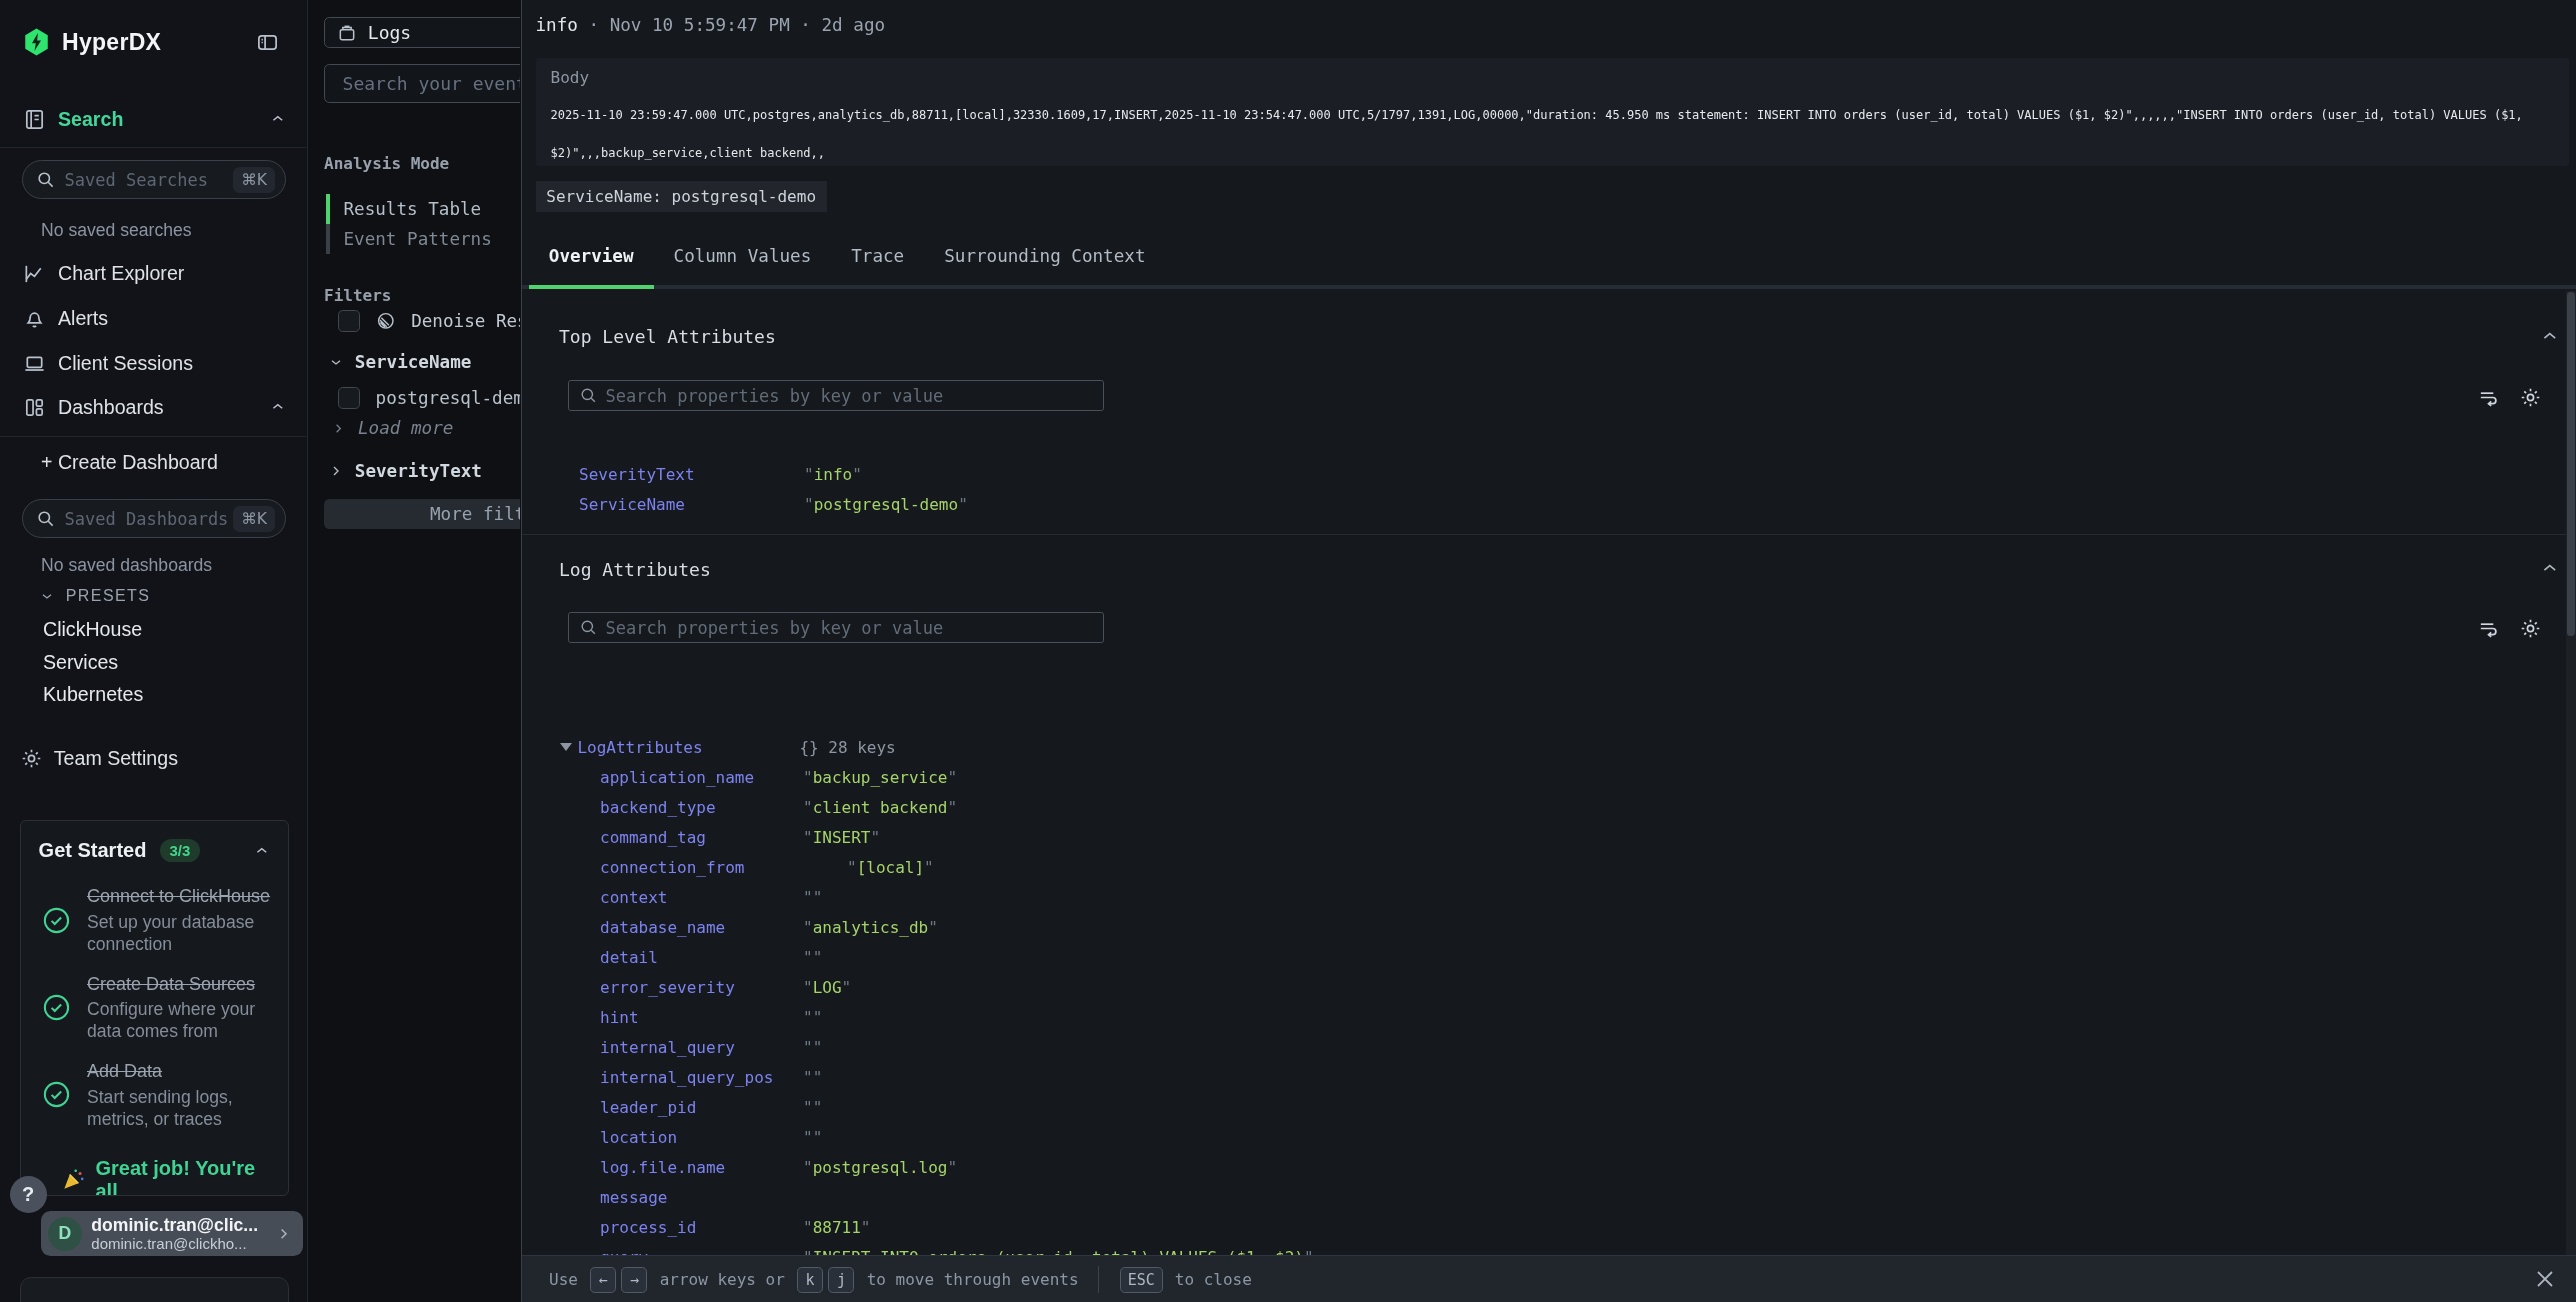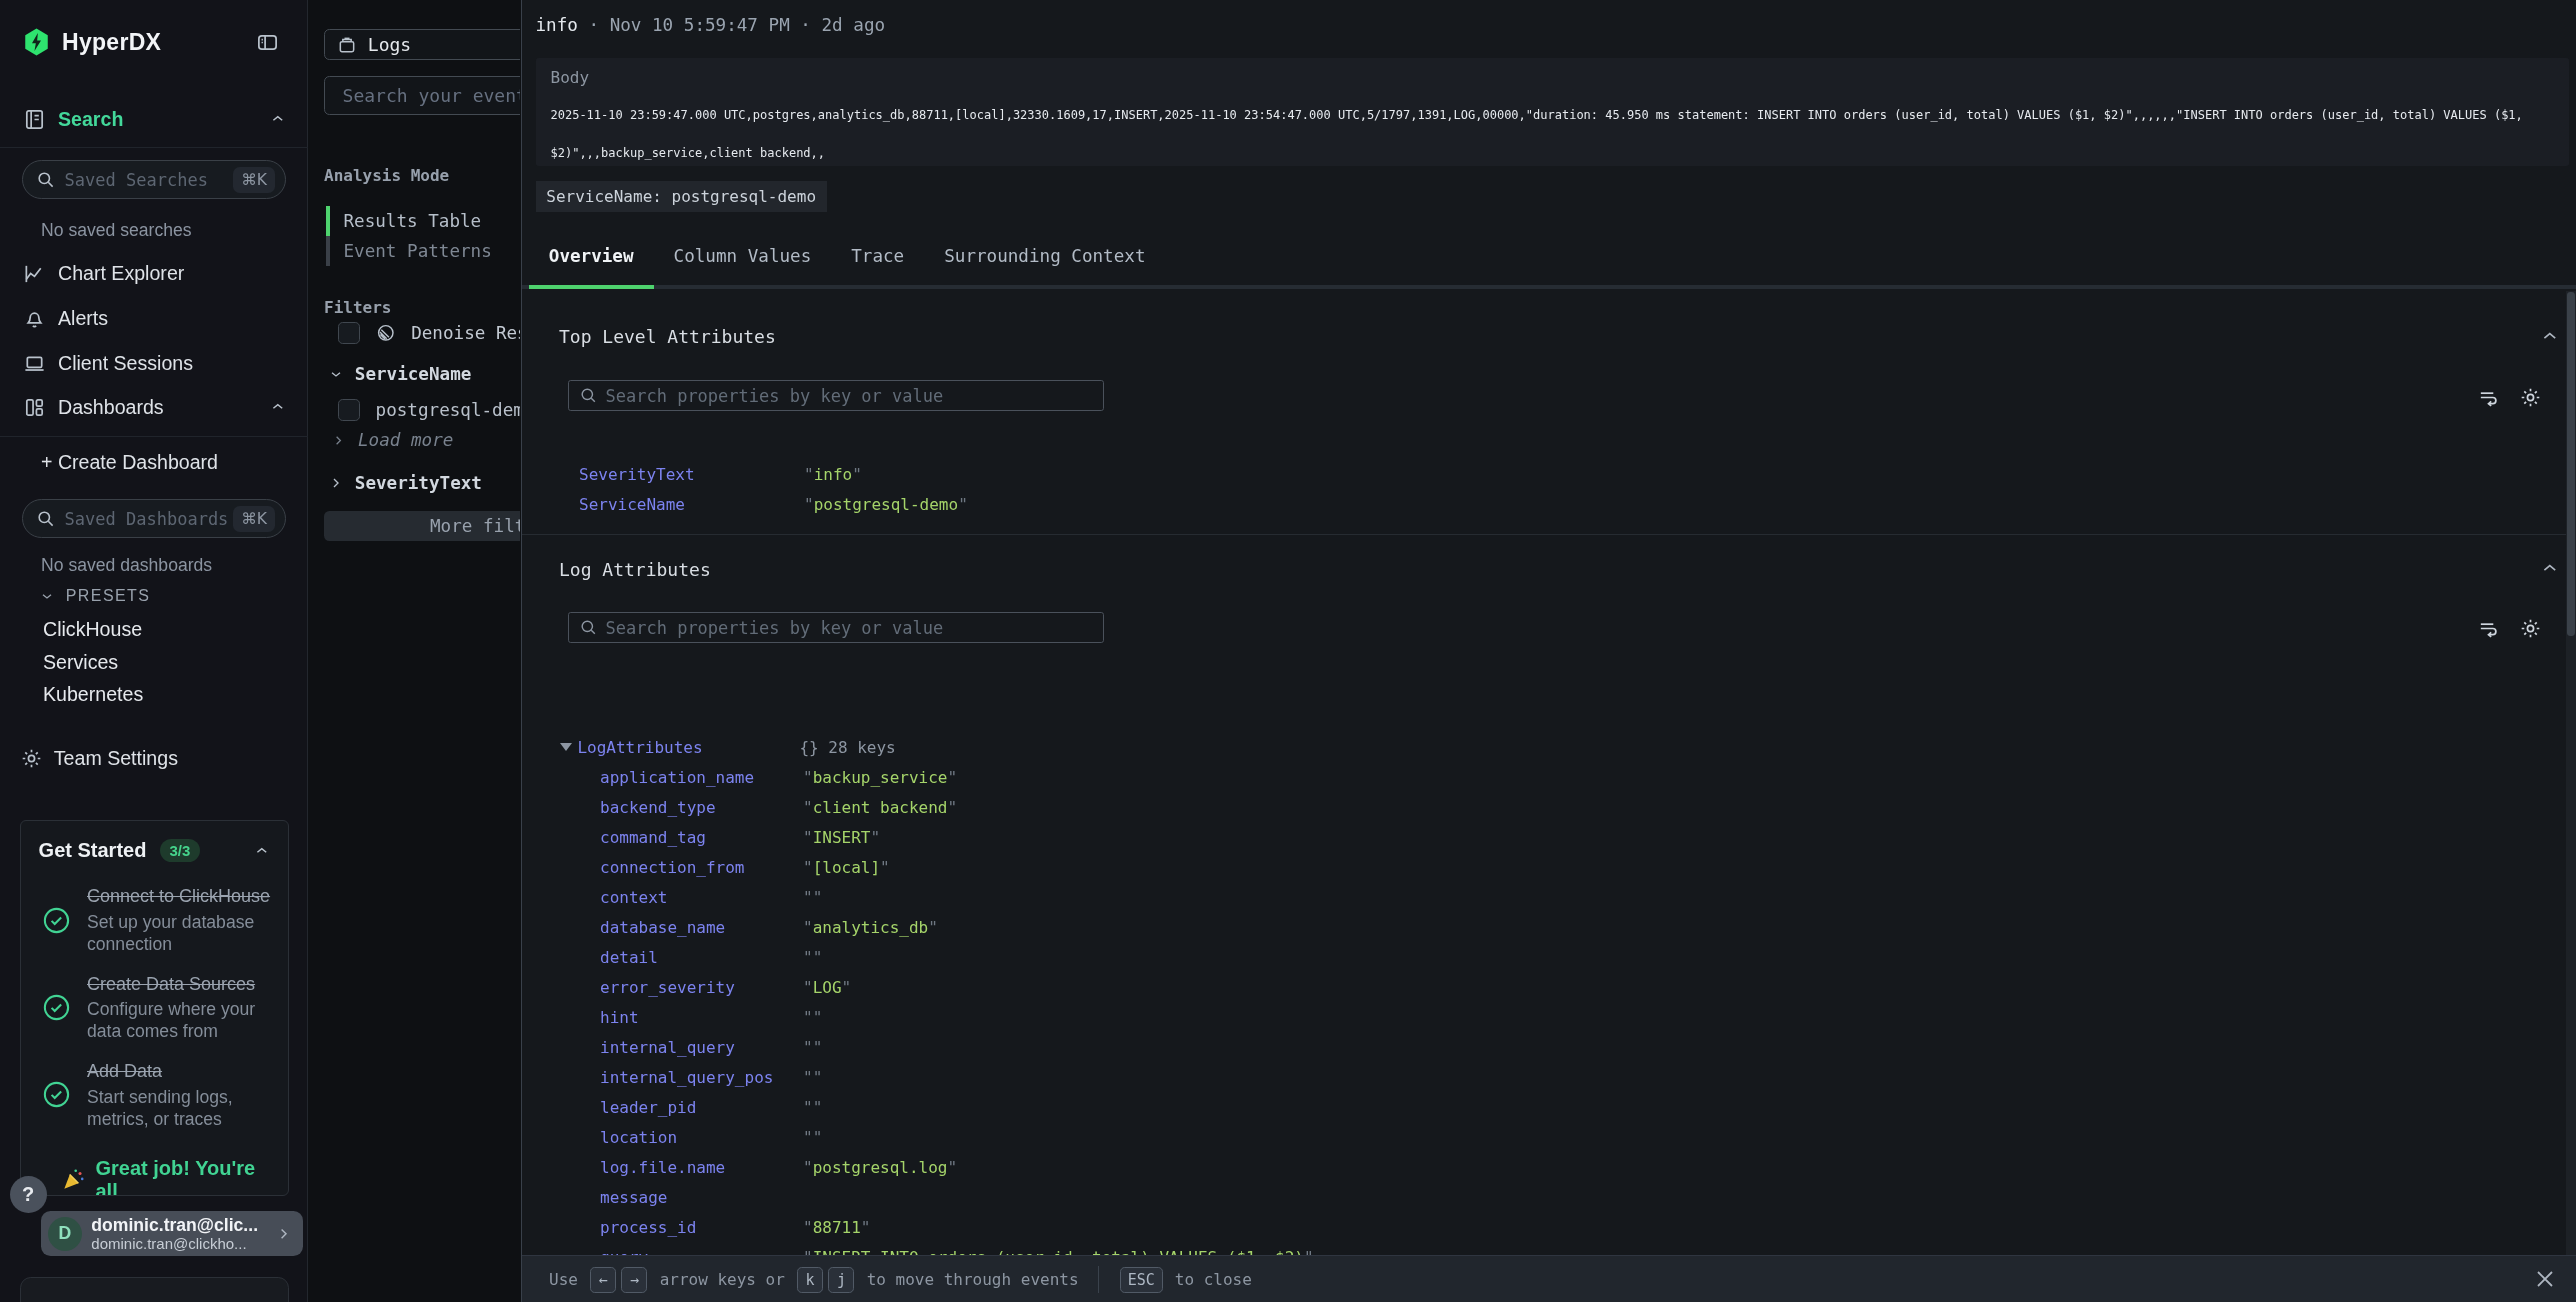--- a/index.html
+++ b/index.html
@@ -28,21 +28,21 @@
   .task-sub { font-size:17.6px; color:#848d99; line-height:22px; margin-top:2.7px; }
   .grats { font-size:20px; font-weight:bold; color:#41d393; }
   .help-circle { position:absolute; left:9.5px; top:1176px; width:37px; height:37px; border-radius:50%; background:#4a515c; color:#e8ebef; font-size:20px; font-weight:bold; display:flex; align-items:center; justify-content:center; }
   .user-chip { position:absolute; left:41px; top:1211px; width:262px; height:45px; background:#474d57; border-radius:9.5px; display:flex; align-items:center; padding:0 10.8px 0 6.8px; }
   .avatar { width:34px; height:34px; border-radius:50%; background:#2f5044; color:#8fe0bd; font-size:17.6px; font-weight:bold; display:flex; align-items:center; justify-content:center; flex:none; }
   .user-name { font-size:17.6px; font-weight:bold; color:#f2f4f7; line-height:20px; white-space:nowrap; }
   .user-email { font-size:15px; color:#c7cdd5; line-height:17.6px; white-space:nowrap; }
   .bottom-card { position:absolute; left:20px; top:1277px; width:269px; height:26px; border:0.7px solid #2b3037; border-radius:10.8px 10.8px 0 0; background:#181b20; }
 
   
-  .midcol { position:absolute; left:308px; top:12px; width:212px; height:1284px; background:#0e1013; overflow:hidden; }
+  .midcol { position:absolute; left:308px; top:0; width:212px; height:1284px; background:#0e1013; overflow:hidden; }
   .boxed { border:0.7px solid #434a52; border-radius:5.4px; background:#121519; }
   .mid-head { font-size:16px; font-weight:bold; color:#97a0ac; }
   .mode-row { height:30px; display:flex; align-items:center; padding-left:13.5px; font-size:17.6px; }
   .mode-row.active { border-left:4px solid #4ed36e; color:#b6bfca; }
   .mode-row.idle { border-left:4px solid #3a4048; color:#7f8894; }
   .checkbox { width:21.6px; height:21.6px; border:1.4px solid #40474f; border-radius:4.7px; background:#171b20; flex:none; }
   .mid-row-label { font-size:17.6px; color:#c3cad3; white-space:nowrap; }
   .mid-group { font-size:17.6px; font-weight:bold; color:#d2d8df; white-space:nowrap; }
   .mid-dim { font-size:17.6px; color:#79828e; white-space:nowrap; }
   .more-filters { position:absolute; left:16px; top:499px; width:237px; height:30px; background:#262b31; border-radius:5.4px; color:#98a1ad; font-size:17.6px; display:flex; align-items:center; }
@@ -494,21 +494,21 @@
           <span class="kv-val">backup_service</span>
         </div>
       <div class="kv-row" style="padding-left:78px;">
           <span class="kv-key" style="width:203px;">backend_type</span>
           <span class="kv-val">client backend</span>
         </div>
       <div class="kv-row" style="padding-left:78px;">
           <span class="kv-key" style="width:203px;">command_tag</span>
           <span class="kv-val">INSERT</span>
         </div>
-      <div class="kv-row" style="padding-left:78px;">
+      <div class="kv-row" style="padding-left:78px;gap:44px;">
           <span class="kv-key" style="width:203px;">connection_from</span>
           <span class="kv-val">[local]</span>
         </div>
       <div class="kv-row" style="padding-left:78px;">
           <span class="kv-key" style="width:203px;">context</span>
           <span class="kv-val"></span>
         </div>
       <div class="kv-row" style="padding-left:78px;">
           <span class="kv-key" style="width:203px;">database_name</span>
           <span class="kv-val">analytics_db</span>

